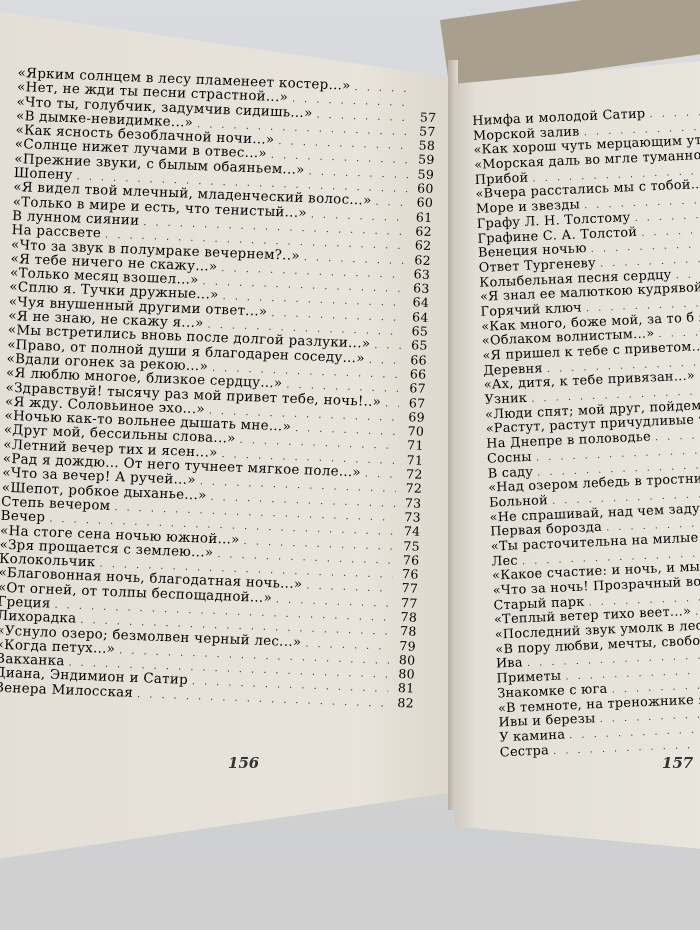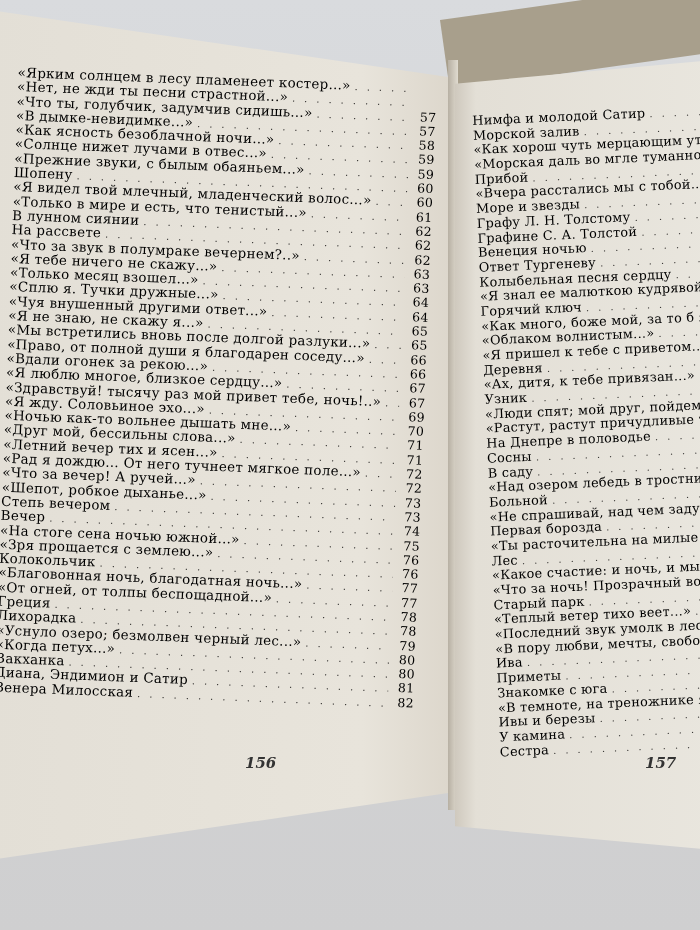--- a/index.html
+++ b/index.html
@@ -55,22 +55,22 @@
   .toc .title { flex: 0 0 auto; }
   .toc .leader {
     flex: 1 1 auto; overflow: hidden; margin: 0 4px;
     color: #3a3836; letter-spacing: 9px; font-size: 10px;
   }
   .toc .num { flex: 0 0 22px; text-align: right; font-size: 12.5px; }
   .page-num {
     position: absolute; font-style: italic; font-weight: bold;
     font-size: 15px; color: #333;
   }
-  .page-num.left { left: 245px; top: 754px; }
-  .page-num.right { left: 645px; top: 754px; }
+  .page-num.left { left: 228px; top: 754px; }
+  .page-num.right { left: 662px; top: 754px; }
 </style>
 </head>
 <body>
 
 <div class="book">
   <div class="cloth-edge"></div>
 
   <div class="page left"></div>
   <div class="spine-shadow"></div>
   <div class="page right"></div>

